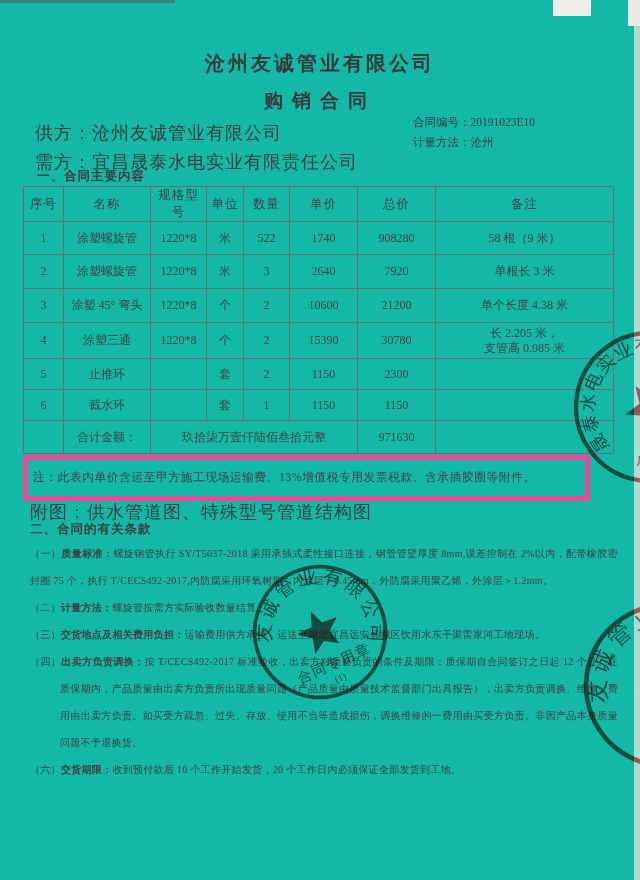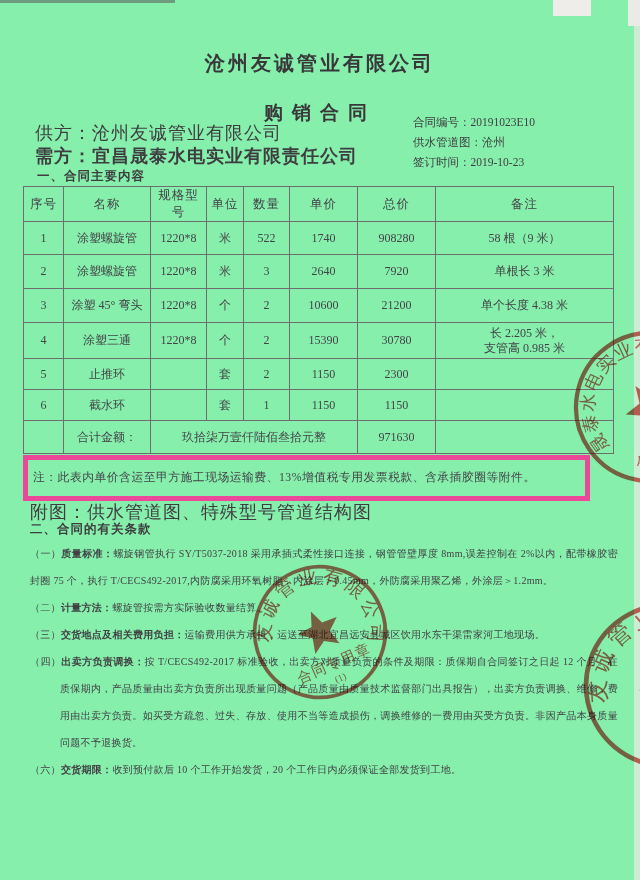--- a/index.html
+++ b/index.html
@@ -4,35 +4,35 @@
 <style>
   html,body{margin:0;padding:0;}
   body{
     width:640px;height:880px;
     background:#f7f5f2;
     font-family:"Liberation Serif","DejaVu Serif",serif;
     color:#3e3e40;
     overflow:hidden;
     position:relative;
   }
-  .page{position:absolute;inset:0;background:#86efac;overflow:hidden;}
+  .page{position:absolute;inset:0;background:#14b8a6;overflow:hidden;}
   
   .scan-edge-top{position:absolute;left:0;top:0;width:175px;height:3px;background:#5a5a5a;opacity:.55;}
   .scan-edge-tr1{position:absolute;left:553px;top:0;width:38px;height:16px;background:#efedea;}
   .scan-edge-tr2{position:absolute;left:628px;top:0;width:12px;height:26px;background:#eceae6;}
   .scan-edge-right{position:absolute;right:0;top:0;width:6px;height:880px;background:#eceae6;opacity:.7;}
 
   .title-company{position:absolute;top:50px;left:0;width:640px;text-align:center;
     font-size:20px;font-weight:600;letter-spacing:3px;color:#38383a;}
-  .title-doc{position:absolute;top:100px;left:0;width:640px;text-align:center;
+  .title-doc{position:absolute;top:88px;left:0;width:640px;text-align:center;
     font-size:19px;font-weight:600;letter-spacing:9px;color:#38383a;}
 
   .line{position:absolute;font-size:18px;letter-spacing:1px;white-space:nowrap;}
   .supplier{top:121px;left:35px;}
-  .buyer{top:144px;left:35px;font-weight:700;}
+  .buyer{top:150px;left:35px;font-weight:400;}
   .meta{position:absolute;left:413px;top:112px;font-size:11.5px;line-height:20px;}
   .meta div{white-space:nowrap;}
   .sec-heading{position:absolute;font-size:12.5px;font-weight:700;letter-spacing:1px;white-space:nowrap;}
   .sec1{top:168px;left:37px;}
   .sec2{top:521px;left:30px;}
 
   table.main{position:absolute;left:23px;top:186px;border-collapse:collapse;table-layout:fixed;width:590px;}
   table.main td,table.main th{border:1px solid #6e6e6e;font-size:12px;font-weight:400;
     text-align:center;vertical-align:middle;padding:0 2px;color:#434347;}
   table.main th{font-size:12.5px;letter-spacing:1px;}
@@ -67,22 +67,21 @@
   <div class="scan-edge-right"></div>
 
   <div class="title-company">沧州友诚管业有限公司</div>
   <div class="title-doc">购销合同</div>
 
   <div class="line supplier">供方：沧州友诚管业有限公司</div>
   <div class="line buyer">需方：宜昌晟泰水电实业有限责任公司</div>
 
   <div class="meta">
     <div>合同编号：20191023E10</div>
-    <div>供水管道图：沧州</div>
-    <div>签订时间：2019-10-23</div>
+    <div>计量方法：沧州</div>
   </div>
 
   <div class="sec-heading sec1">一、合同主要内容</div>
 
   <table class="main">
     <colgroup>
       <col style="width:40px">
         <col style="width:87px">
         <col style="width:56px">
         <col style="width:37px">

